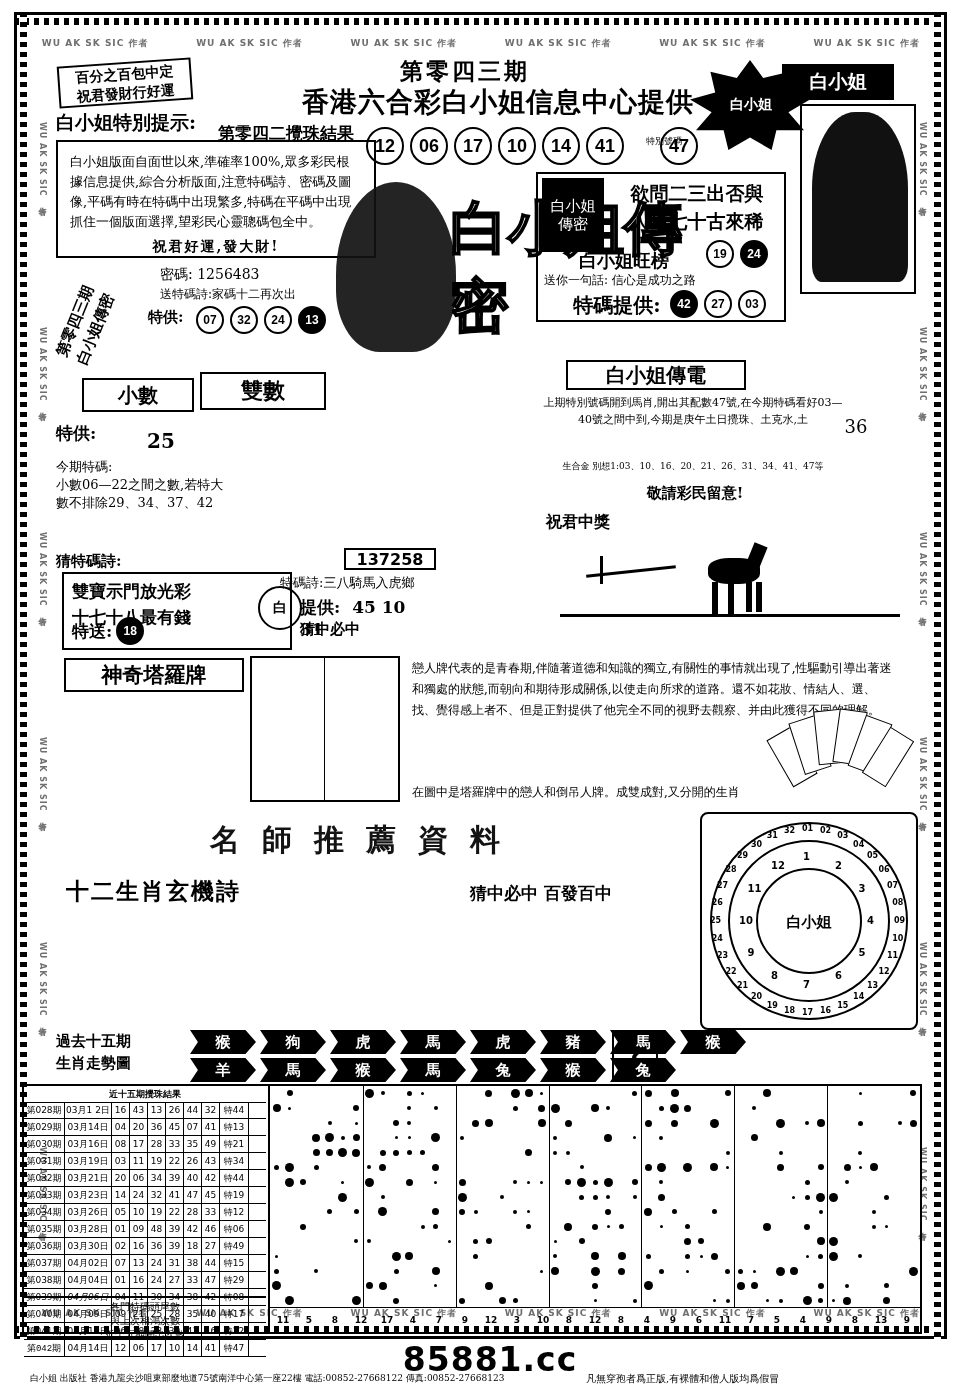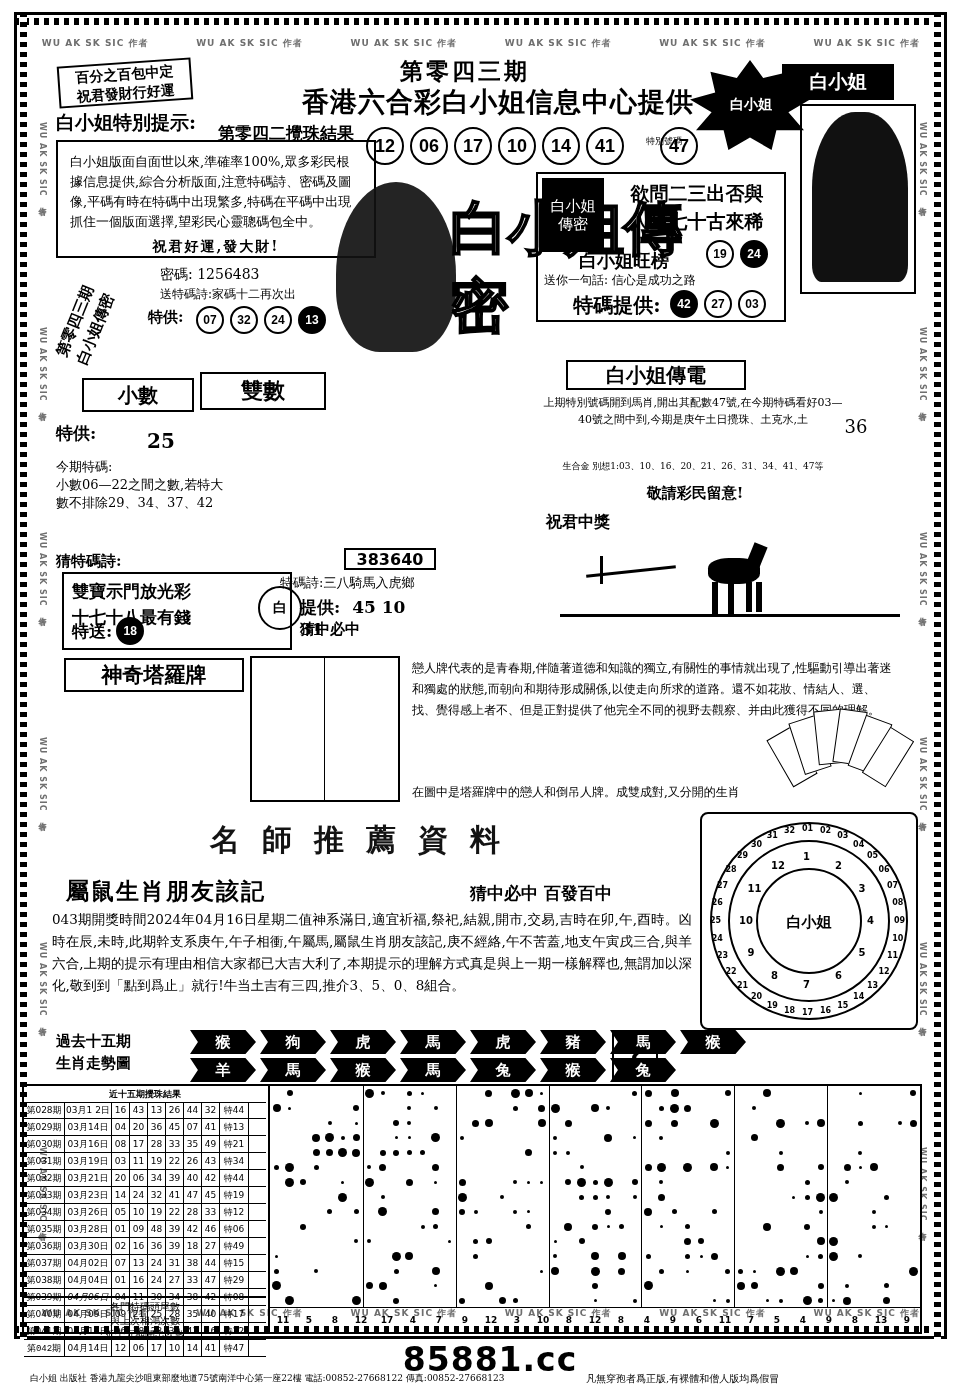--- a/index.html
+++ b/index.html
@@ -308,21 +308,21 @@
   <div class="blk cn" id="guess-send">
     <span>特送:</span>
     <span class="sm-ball dark">18</span>
   </div>
 
   <div class="lady" id="lady1"></div>
   <div class="blk" id="big-white">
     <div style="left:30px;top:0;">白小姐傳密</div>
   </div>
 
-  <div class="blk ctr" id="code-num">383640</div>
+  <div class="blk ctr" id="code-num">137258</div>
   <div class="blk cn" id="poem-box">
     <span>特碼詩:三八騎馬入虎鄉</span>
   </div>
   <div class="blk cn" id="poem-supply">
     <span>提供:</span>
     <span style="margin-left:6px">45 10 31</span>
   </div>
   <div class="blk cn" id="poem-foot">猜中必中</div>
   <div class="blk ctr cn" id="stamp-circle">白</div>
 
@@ -377,23 +377,22 @@
   <div class="blk" id="cards">
     <div class="card" style="left:0;top:30px;transform:rotate(-30deg)"></div>
     <div class="card" style="left:18px;top:18px;transform:rotate(-18deg)"></div>
     <div class="card" style="left:38px;top:10px;transform:rotate(-6deg)"></div>
     <div class="card" style="left:58px;top:10px;transform:rotate(8deg)"></div>
     <div class="card" style="left:78px;top:18px;transform:rotate(20deg)"></div>
     <div class="card" style="left:96px;top:30px;transform:rotate(32deg)"></div>
   </div>
 
   <div class="blk ctr cn" id="banner">名師推薦資料</div>
-  <div class="blk cn" id="sub-banner">屬鼠生肖朋友該記</div>
+  <div class="blk cn" id="sub-banner">十二生肖玄機詩</div>
   <div class="blk cn" id="sub-banner2">猜中必中 百發百中</div>
-  <div class="blk cn" id="article">043期開獎時間2024年04月16日星期二值神系滿日,適宜祈福,祭祀,結親,開市,交易,吉時在卯,午,酉時。凶時在辰,未時,此期幹支系庚午,午子相衝,午屬馬,屬鼠生肖朋友該記,庚不經絡,午不苦蓋,地支午寅戌三合,與羊六合,上期的提示有理由相信大家都已大吉大利了,本期提示的理解方式真是與上一期一樣解釋也,無謂加以深化,敬到到「點到爲止」就行!牛当土吉有三四,推介3、5、0、8組合。</div>
 
   <div class="blk" id="bagua">
     <div class="ring r1"></div>
     <div class="ring r2"></div>
     <div class="ring r3"></div>
     <div class="ctrtxt cn">白小姐</div>
   <span class="bg-num" style="left: 100px; top: 10px;">01</span>
       <span class="bg-num" style="left: 117.948px; top: 11.7678px;">02</span>
       <span class="bg-num" style="left: 135.207px; top: 17.0031px;">03</span>
       <span class="bg-num" style="left: 151.112px; top: 25.5048px;">04</span>

